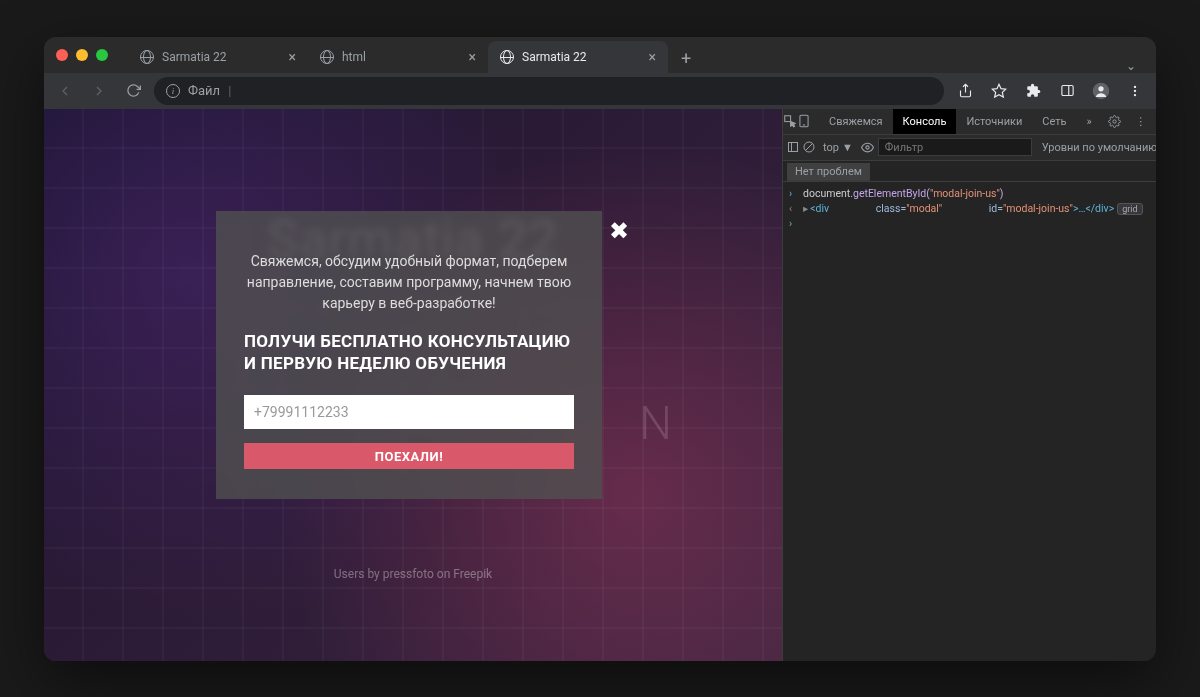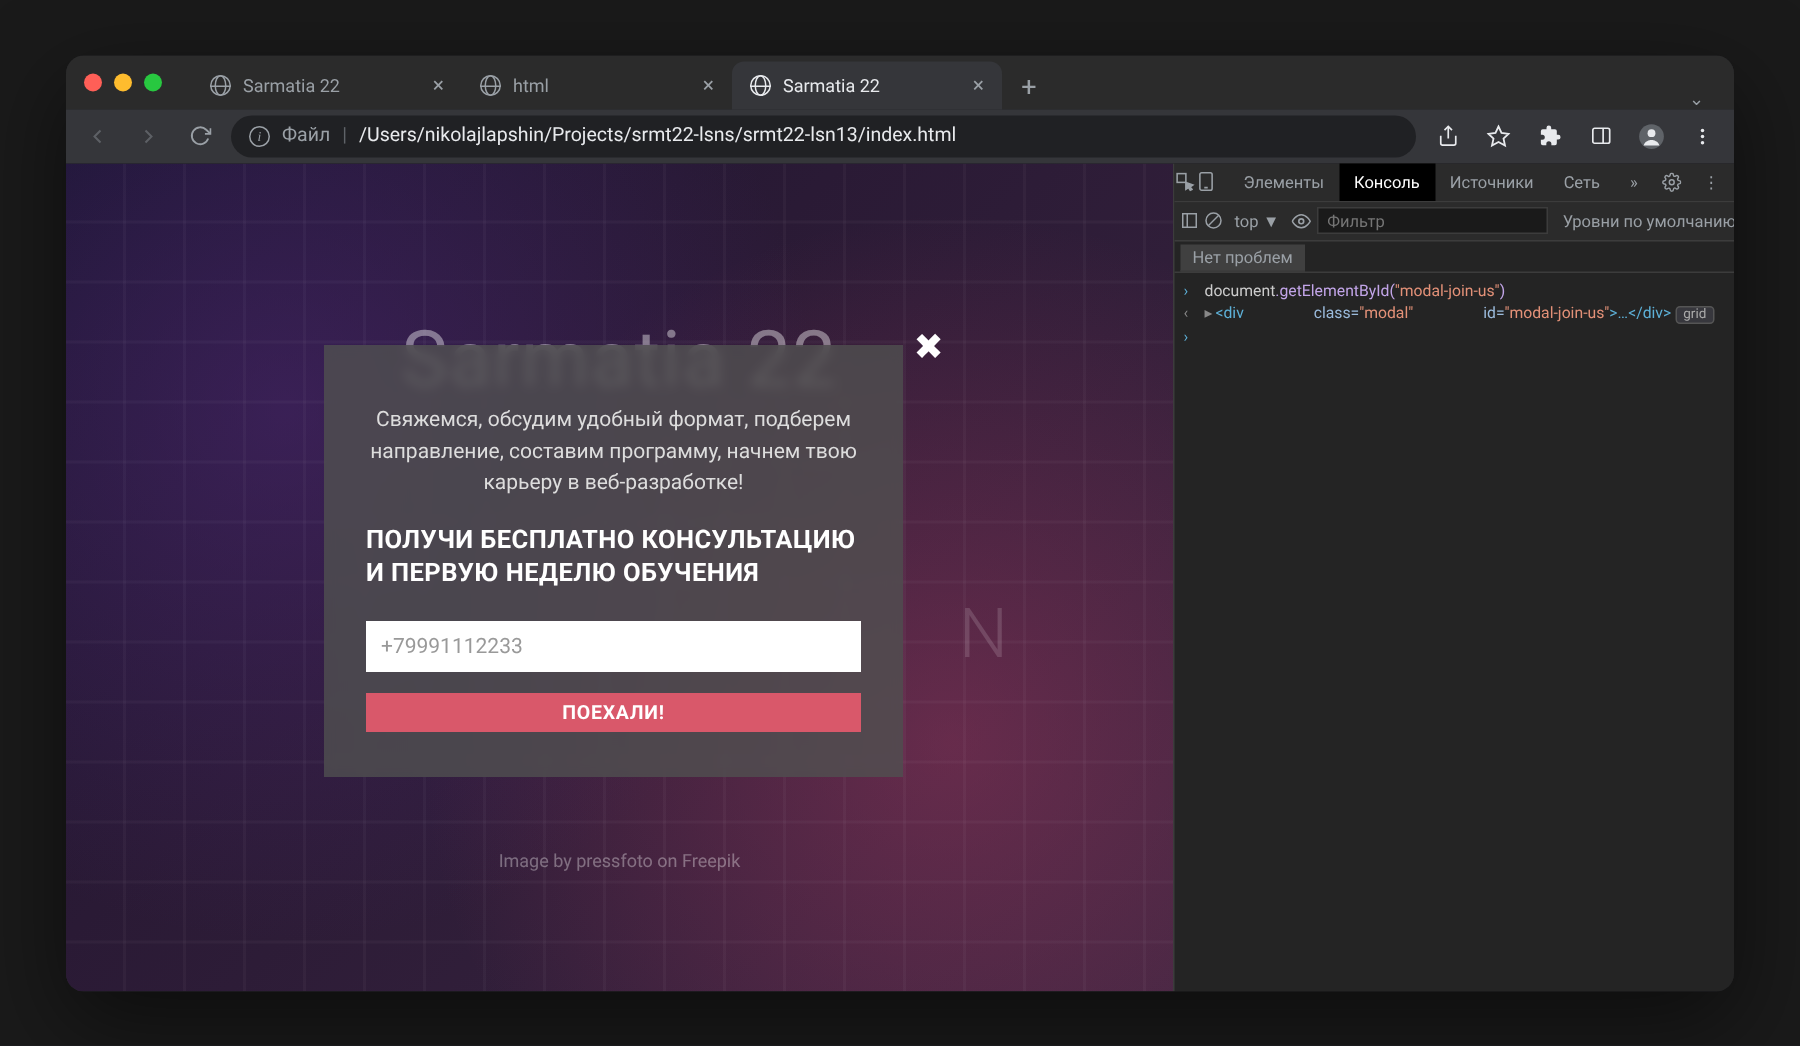--- a/index.html
+++ b/index.html
@@ -51,21 +51,21 @@
   linear-gradient(transparent 95%, rgba(255,255,255,0.03) 95%),
   linear-gradient(90deg, transparent 95%, rgba(255,255,255,0.03) 95%);
   background-size: 40px 40px;
 }
 .hero-title { position: absolute; top: 100px; left: 50%; transform: translateX(-50%); font-size: 52px; color: rgba(255,255,255,0.4); font-weight: 400; letter-spacing: 1px; }
 .credit { position: absolute; bottom: 80px; left: 50%; transform: translateX(-50%); color: rgba(255,255,255,0.35); font-size: 12px; }
 .bg-letters { position: absolute; right: 100px; top: 52%; color: rgba(255,255,255,0.15); font-size: 46px; font-weight: 300; letter-spacing: 10px; }
 
 
 .modal-close { position: absolute; top: 108px; left: 565px; color: #fff; font-size: 24px; cursor: pointer; z-index: 2; }
-.modal { position: absolute; top: 121px; left: 172px; width: 386px; background: rgba(80,80,80,0.8); backdrop-filter: blur(4px); padding: 40px 28px 30px; color: #fff; }
+.modal { position: absolute; top: 102px; left: 172px; width: 386px; background: rgba(80,80,80,0.8); backdrop-filter: blur(4px); padding: 40px 28px 30px; color: #fff; }
 .modal-sub { text-align: center; font-size: 14px; line-height: 1.5; color: #ddd; margin-bottom: 16px; }
 .modal-title { text-align: left; font-size: 17px; font-weight: 700; margin-bottom: 20px; line-height: 1.35; letter-spacing: 0.3px; }
 .modal-label { font-size: 14px; color: #ddd; margin-bottom: 10px; display: block; }
 .modal-input { width: 100%; height: 34px; background: #fff; border: none; padding: 12px 10px; font-size: 14px; color: #555; margin-bottom: 14px; }
 .modal-input::placeholder { color: #999; }
 .modal-btn { width: 100%; height: 26px; background: #d9586a; color: #fff; border: none; font-size: 13px; font-weight: 700; letter-spacing: 0.5px; cursor: pointer; }
 
 
 .devtools { width: 374px; background: #242424; border-left: 1px solid #3c3c3c; display: flex; flex-direction: column; color: #ccc; font-size: 11px; }
 .dt-tabs { height: 26px; background: #2b2b2b; display: flex; align-items: center; border-bottom: 1px solid #3c3c3c; }
@@ -145,21 +145,20 @@
     <div class="nav-btn">
       <svg width="15" height="15" viewBox="0 0 24 24" fill="none" stroke="currentColor" stroke-width="2">
           <path d="M23 4v6h-6"></path>
           <path d="M20.49 15a9 9 0 1 1-2.12-9.36L23 10"></path>
         </svg>
     </div>
     <div class="addr">
       <span class="info-icon">i</span>
       <span class="addr-label">Файл</span>
       <span class="addr-sep">|</span>
-      <span class="addr-path">/Users/nikolajlapshin/Projects/srmt22-lsns/srmt22-lsn13/index.html</span>
     </div>
     <div class="tb-icon">
       <svg width="15" height="15" viewBox="0 0 24 24" fill="none" stroke="currentColor" stroke-width="1.8">
           <path d="M4 12v8a2 2 0 0 0 2 2h12a2 2 0 0 0 2-2v-8"></path>
           <polyline points="16 6 12 2 8 6"></polyline>
           <line x1="12" y1="2" x2="12" y2="15"></line>
         </svg>
     </div>
     <div class="tb-icon">
       <svg width="16" height="16" viewBox="0 0 24 24" fill="none" stroke="currentColor" stroke-width="1.8">
@@ -192,21 +191,21 @@
         </svg>
     </div>
   </div>
 
   <div class="content">
 
     <div class="page">
       <div class="page-bg"></div>
       <div class="hero-title">Sarmatia 22</div>
       <div class="bg-letters">N</div>
-      <div class="credit">Image by pressfoto on Freepik</div>
+      <div class="credit">Users by pressfoto on Freepik</div>
 
       <div class="modal-close">✖</div>
       <div class="modal">
         <p class="modal-sub">Свяжемся, обсудим удобный формат, подберем направление, составим программу, начнем твою карьеру в веб-разработке!</p>
         <h2 class="modal-title">ПОЛУЧИ БЕСПЛАТНО КОНСУЛЬТАЦИЮ И ПЕРВУЮ НЕДЕЛЮ ОБУЧЕНИЯ</h2>
         <input class="modal-input" placeholder="+79991112233" style="">
         <button class="modal-btn">ПОЕХАЛИ!</button>
       </div>
     </div>
 
@@ -218,21 +217,21 @@
               <path d="M13 13l8 3-3 2 2 3-2 1-2-3-3 2z" fill="currentColor"></path>
             </svg>
         </div>
         <div class="dt-iconbtn">
           <svg width="14" height="14" viewBox="0 0 24 24" fill="none" stroke="currentColor" stroke-width="1.8">
               <rect x="5" y="2" width="14" height="20" rx="2"></rect>
               <line x1="10" y1="19" x2="14" y2="19"></line>
             </svg>
         </div>
         <div class="dt-sep"></div>
-        <div class="dt-tab">Элементы</div>
+        <div class="dt-tab">Свяжемся</div>
         <div class="dt-tab active">Консоль</div>
         <div class="dt-tab">Источники</div>
         <div class="dt-tab">Сеть</div>
         <div class="dt-tab">»</div>
         <div class="dt-right">
           <div class="dt-iconbtn">
             <svg width="13" height="13" viewBox="0 0 24 24" fill="none" stroke="currentColor" stroke-width="1.8">
                 <circle cx="12" cy="12" r="3"></circle>
                 <path d="M19.4 15a1.65 1.65 0 0 0 .33 1.82l.06.06a2 2 0 1 1-2.83 2.83l-.06-.06a1.65 1.65 0 0 0-1.82-.33 1.65 1.65 0 0 0-1 1.51V21a2 2 0 0 1-4 0v-.09A1.65 1.65 0 0 0 9 19.4a1.65 1.65 0 0 0-1.82.33l-.06.06a2 2 0 1 1-2.83-2.83l.06-.06a1.65 1.65 0 0 0 .33-1.82 1.65 1.65 0 0 0-1.51-1H3a2 2 0 0 1 0-4h.09A1.65 1.65 0 0 0 4.6 9a1.65 1.65 0 0 0-.33-1.82l-.06-.06a2 2 0 1 1 2.83-2.83l.06.06a1.65 1.65 0 0 0 1.82.33H9a1.65 1.65 0 0 0 1-1.51V3a2 2 0 0 1 4 0v.09a1.65 1.65 0 0 0 1 1.51 1.65 1.65 0 0 0 1.82-.33l.06-.06a2 2 0 1 1 2.83 2.83l-.06.06a1.65 1.65 0 0 0-.33 1.82V9a1.65 1.65 0 0 0 1.51 1H21a2 2 0 0 1 0 4h-.09a1.65 1.65 0 0 0-1.51 1z"></path>
               </svg>

